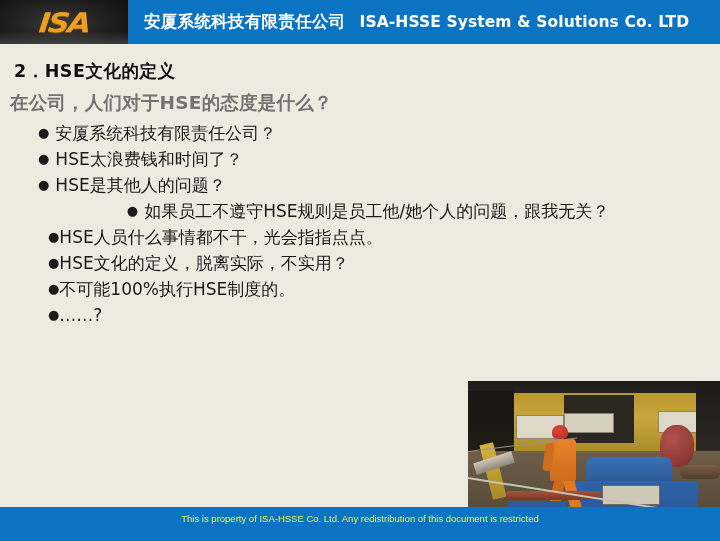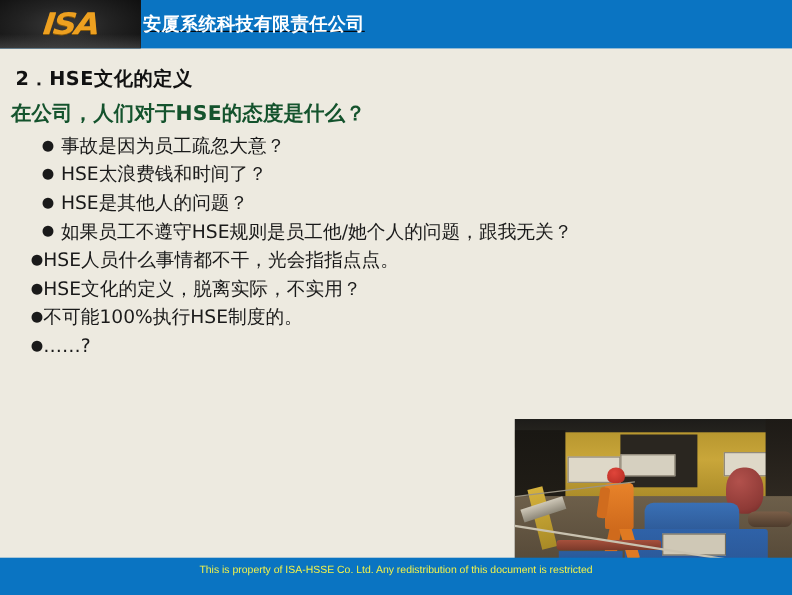--- a/index.html
+++ b/index.html
@@ -61,23 +61,22 @@
     font-weight: bold;
     font-size: 27px;
     letter-spacing: -2px;
     color: #eda020;
     transform: skewX(-6deg) scaleX(1.12);
     text-shadow: 0 1px 0 #8a5a08;
   }
   .header-titles {
     display: flex;
     align-items: center;
-    padding-left: 2px;
+    padding-left: 16px;
     white-space: nowrap;
-    text-decoration: underline;
   }
   .title-cn {
     color: #ffffff;
     font-family: "DejaVu Sans", sans-serif;
     font-weight: bold;
     font-size: 16.5px;
     letter-spacing: 0.3px;
   }
   .title-en {
     color: #ffffff;
@@ -107,21 +106,21 @@
     white-space: nowrap;
     letter-spacing: 0.5px;
   }
   .question {
     position: absolute;
     left: 10px;
     top: 46px;
     font-family: "DejaVu Sans", sans-serif;
     font-weight: bold;
     font-size: 18.5px;
-    color: #14532d;
+    color: #737373;
     white-space: nowrap;
     letter-spacing: 0.2px;
   }
 
   .bullets {
     position: absolute;
     left: 0;
     top: 76px;
     width: 720px;
   }
@@ -133,24 +132,26 @@
     line-height: 26px;
     white-space: nowrap;
   }
   .bullet-row.indent-a {
     padding-left: 58px;
     text-indent: -20px;
   }
   .bullet-row.indent-b {
     padding-left: 44px;
     text-indent: -16px;
+    margin-left: 20px;
   }
   .bullet-row.wrap {
     white-space: normal;
     width: 640px;
+    text-align: center;
   }
   .dot {
     font-size: 13px;
     vertical-align: 2px;
   }
   .gap {
     display: inline-block;
     width: 6px;
   }
 
@@ -316,33 +317,34 @@
 <body>
 
 <div class="slide">
 
   <div class="header">
     <div class="logo-panel">
       <span class="logo-text">ISA</span>
     </div>
     <div class="header-titles">
       <span class="title-cn">安厦系统科技有限责任公司</span>
+      <span class="title-en">ISA-HSSE  System &amp; Solutions Co. LTD</span>
     </div>
   </div>
 
   <div class="body-area">
 
     <div class="heading-num">2．HSE文化的定义</div>
 
     <div class="question">在公司，人们对于HSE的态度是什么？</div>
 
     <div class="bullets">
 
       <div class="bullet-row indent-a">
-        <span class="dot">●</span><span class="gap"></span><span>事故是因为员工疏忽大意？</span>
+        <span class="dot">●</span><span class="gap"></span><span>安厦系统科技有限责任公司？</span>
       </div>
 
       <div class="bullet-row indent-a">
         <span class="dot">●</span><span class="gap"></span><span>HSE太浪费钱和时间了？</span>
       </div>
 
       <div class="bullet-row indent-a">
         <span class="dot">●</span><span class="gap"></span><span>HSE是其他人的问题？</span>
       </div>
 

